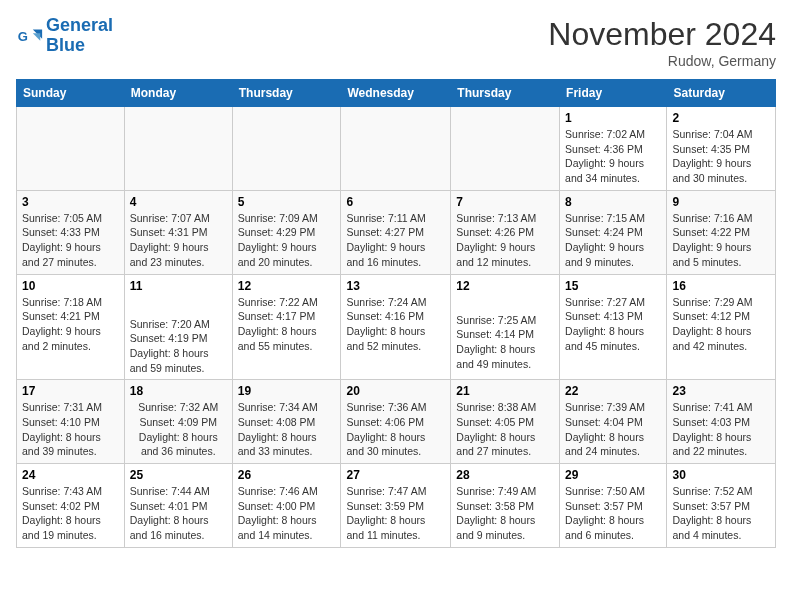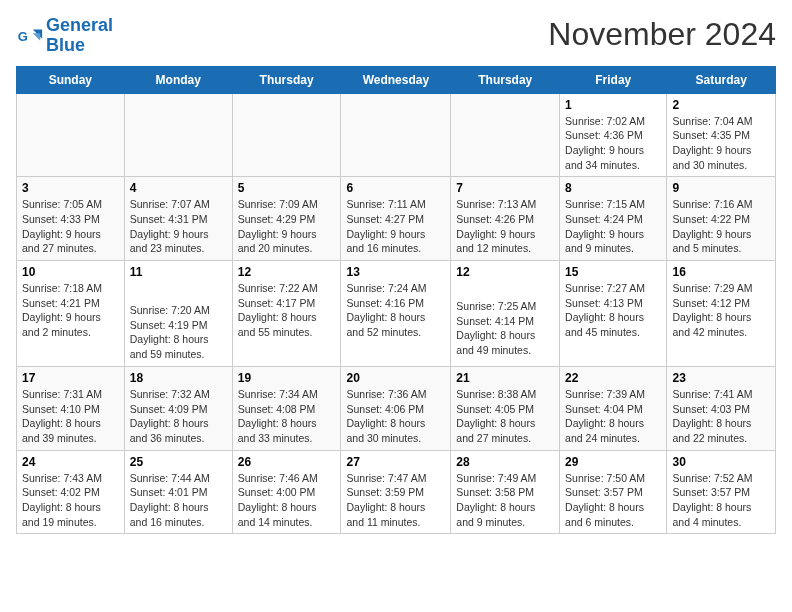--- a/index.html
+++ b/index.html
@@ -47,21 +47,21 @@
       color: #555;
     }
     table {
       width: 100%;
       border-collapse: collapse;
       font-size: 11px;
     }
     th {
       background-color: #1a6cb3;
       color: #fff;
-      text-align: center;
+      text-align: left;
       padding: 6px 6px;
       font-size: 12px;
       font-weight: bold;
       border: 1px solid #1a6cb3;
       margin-left: 14px;
     }
     td {
       border: 1px solid #ccc;
       vertical-align: top;
       padding: 4px 5px;
@@ -97,20 +97,21 @@
       <polygon points="18,8 28,8 28,18" fill="#1a6cb3"></polygon>
       <polygon points="18,12 26,12 26,20" fill="#5ba0d0"></polygon>
     </svg>
     <div class="logo-text">
       <div><span>General</span></div>
       <div><span>Blue</span></div>
     </div>
   </div>
   <div class="title-block">
     <div class="month-title">November 2024</div>
+    <div class="subtitle">Rudow, Germany</div>
   </div>
 </div>
 
 <table>
   <thead>
     <tr>
       <th>Sunday</th>
       <th>Monday</th>
       <th>Thursday</th>
       <th>Wednesday</th>
@@ -246,21 +247,21 @@
       <tr>
         <td>
           <span class="day-num">17</span>
           <div class="day-info" style="white-space: pre-line;">Sunrise: 7:31 AM
 Sunset: 4:10 PM
 Daylight: 8 hours
 and 39 minutes.</div>
         </td>
         <td>
           <span class="day-num">18</span>
-          <div class="day-info" style="white-space: pre-line;">Sunrise: 7:32 AM
+          <div class="day-info" style="white-space: pre-line; text-align: center;">Sunrise: 7:32 AM
 Sunset: 4:09 PM
 Daylight: 8 hours
 and 36 minutes.</div>
         </td>
         <td>
           <span class="day-num">19</span>
           <div class="day-info" style="white-space: pre-line;">Sunrise: 7:34 AM
 Sunset: 4:08 PM
 Daylight: 8 hours
 and 33 minutes.</div>

